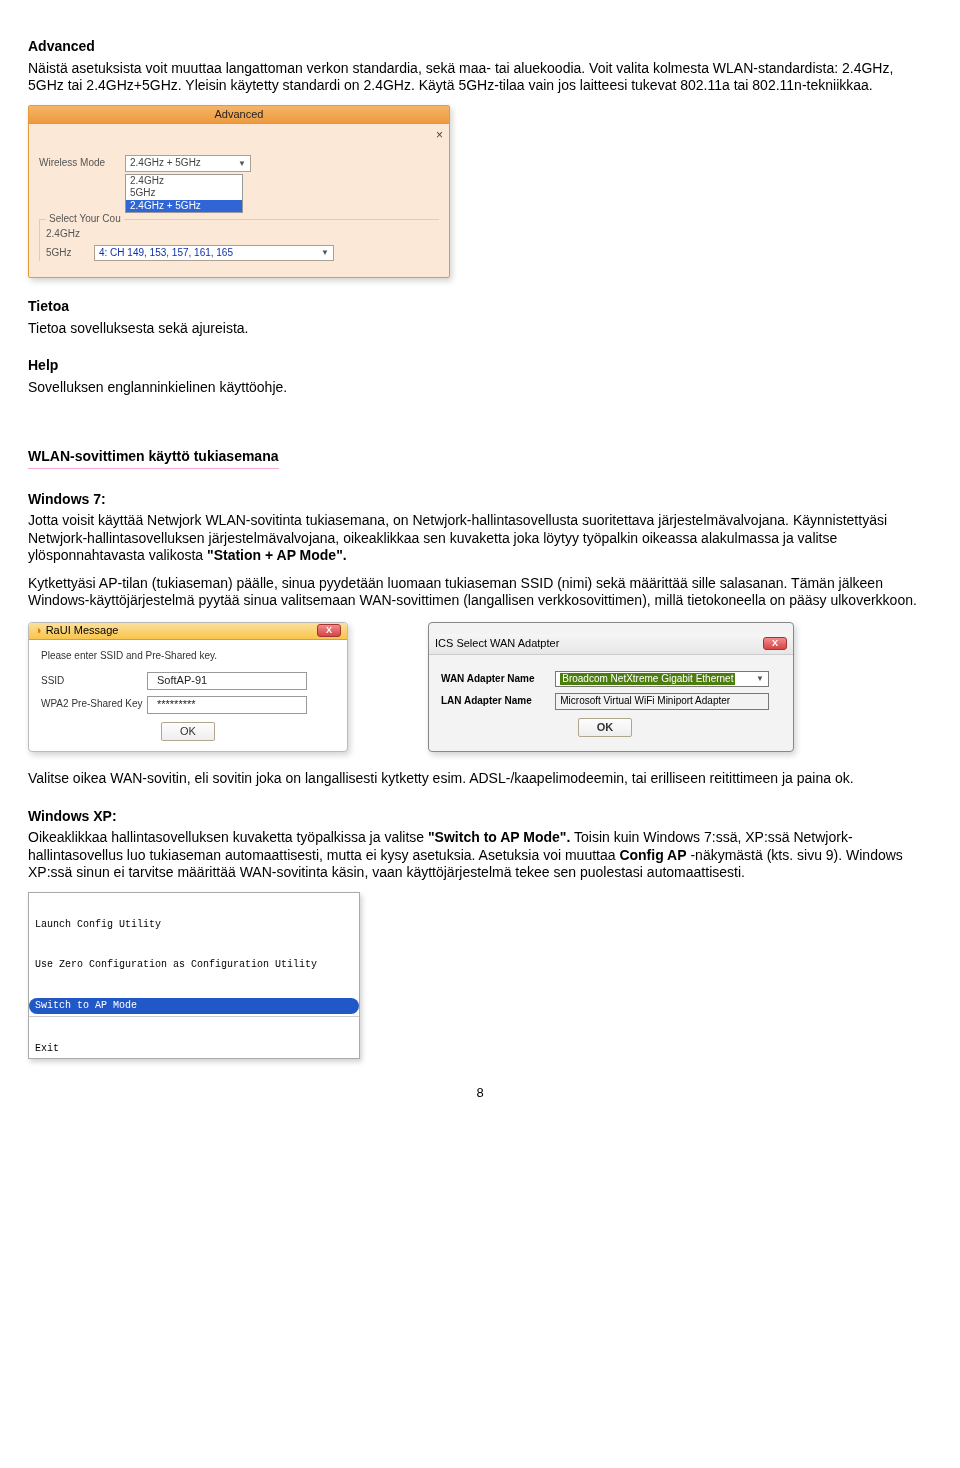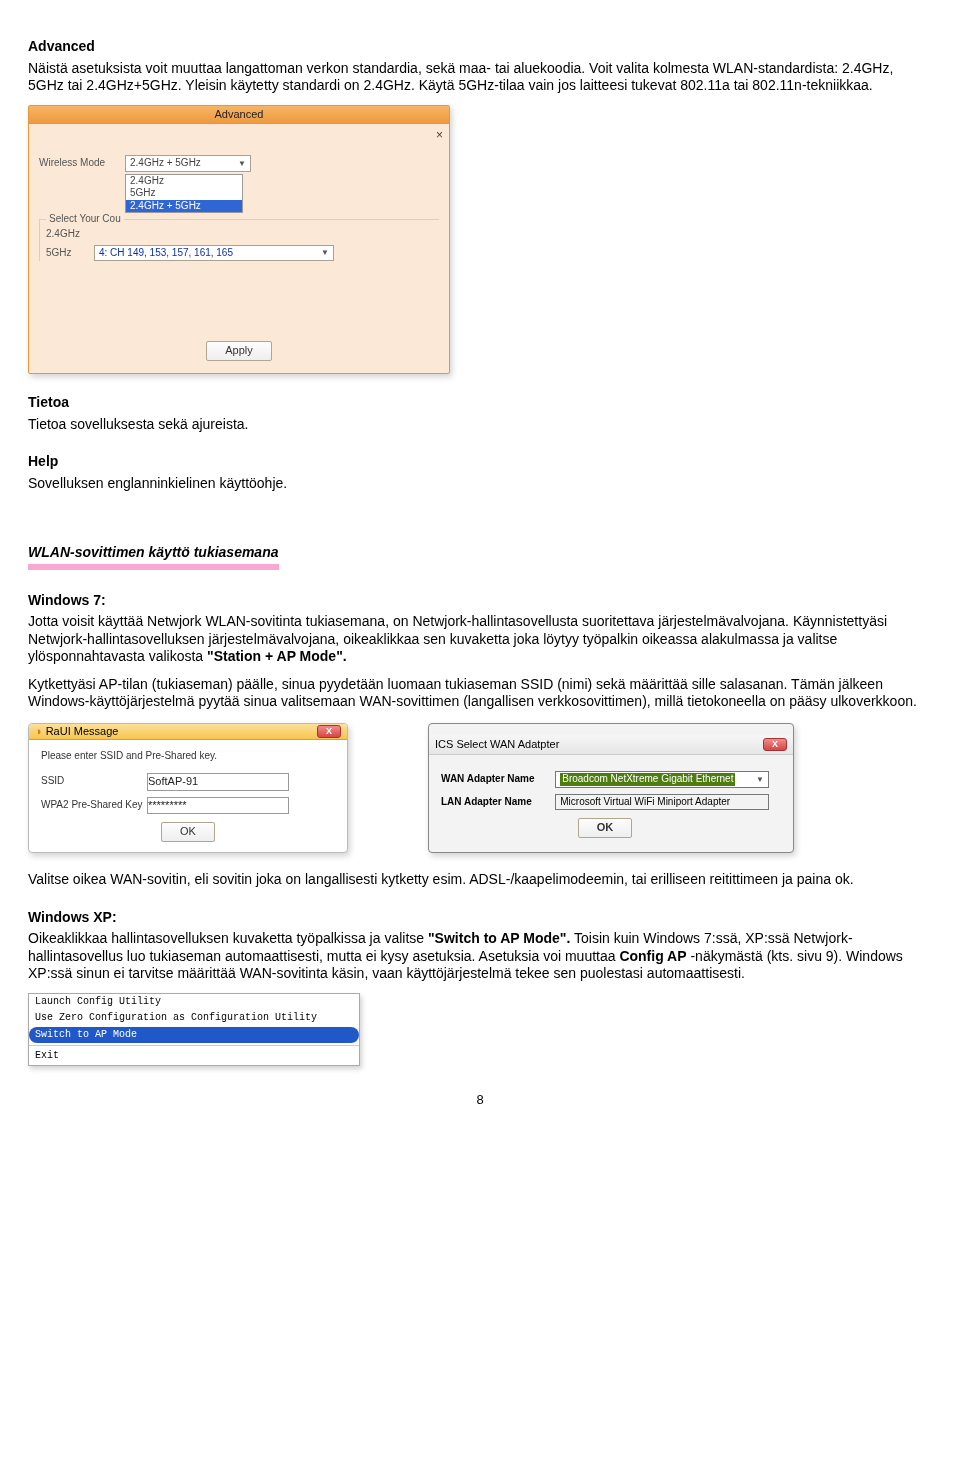--- a/index.html
+++ b/index.html
@@ -11,21 +11,21 @@
     width: 904px;
     line-height: 1.25;
   }
   .section-heading {
     font-size: 14px;
     font-weight: 700;
     margin-top: 20px;
     margin-bottom: 4px;
   }
   .para { margin: 4px 0 4px 0; }
-  .underline { border-bottom: 6px solid #f9a8d4; padding-bottom: 2px; display: inline-block; font-style: italic; }
+  .underline { border-bottom: 1px solid #f9a8d4; padding-bottom: 2px; display: inline-block; }
   .adv-dialog {
     width: 420px;
     margin: 10px 0 16px 0;
     border: 1px solid #e39a3a;
     border-radius: 2px;
     background: #fbe8d6;
     box-shadow: 2px 3px 6px rgba(0,0,0,0.18);
   }
   .adv-title {
     background: linear-gradient(#f7b466,#ee9a3f);
@@ -116,21 +116,21 @@
     justify-content: space-between;
     border-radius: 4px 4px 0 0;
   }
   .raui-hdr .glyph { color: #d47a13; margin-right: 4px; }
   .raui-body { padding: 10px 12px 10px 12px; font-size: 10px; color: #333;}
   .raui-row { display: flex; align-items: center; margin: 6px 0;}
   .raui-label { width: 106px; }
   .raui-input {
     border: 1px solid #999;
     background: #fff;
-    padding: 1px 0;
+    padding: 1px 9px;
     width: 140px;
     font-size: 11px;
     color: #222;
   }
   .raui-btn {
     text-align: center;
     margin-top: 8px;
   }
   .ics-dlg {
     width: 364px;
@@ -175,21 +175,21 @@
   }
   .xp-launch {
     width: 330px;
     border: 1px solid #aaa;
     background: #fff;
     box-shadow: 2px 3px 5px rgba(0,0,0,0.18);
     font-family: "Courier New", monospace;
     font-size: 10px;
     margin-top: 10px;
   }
-  .xp-launch div { padding: 2px 6px;}
+  .xp-launch div { padding: 2px 6px; margin-top: 24px;}
   .xp-launch .sep { border-top: 1px solid #ccc; margin: 2px 0; padding:0;}
   .xp-launch .hi { background: #2058c8; color: #fff; border-radius: 8px;}
   .pagenum { text-align: center; margin-top: 26px; font-size: 13px;}
   .inline-bold { font-weight: 700; }
   .fieldset-edge {
     position: relative;
     border-left: 1px solid #d6cfc3;
     border-top: 1px solid #d6cfc3;
     margin: 6px 0 0 0;
     padding: 4px 0 0 6px;
@@ -232,23 +232,20 @@
         <span class="adv-label" style="width:48px;">2.4GHz</span>
       </div>
       <div class="adv-row">
         <span class="adv-label" style="width:48px;">5GHz</span>
         <span class="adv-select adv-select-long">
           <span style="color:#1030a8;">4: CH 149, 153, 157, 161, 165</span>
           <span class="adv-arrow">▼</span>
         </span>
       </div>
     </div>
-    <div class="adv-apply">
-      <span class="btn-gray">Apply</span>
-    </div>
   </div>
 </div>
 
 <div class="section-heading">Tietoa</div>
 <div class="para">Tietoa sovelluksesta sekä ajureista.</div>
 
 <div class="section-heading">Help</div>
 <div class="para">Sovelluksen englanninkielinen käyttöohje.</div>
 
 <div style="margin-top: 32px;">

